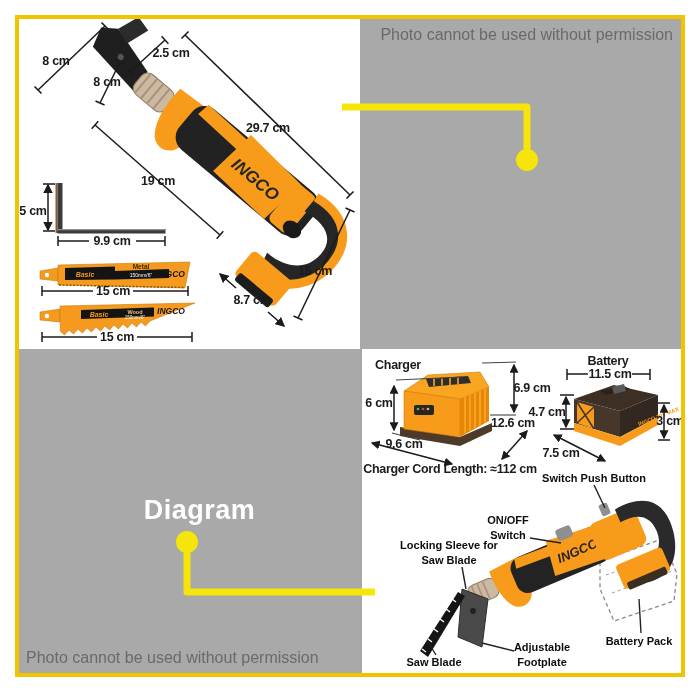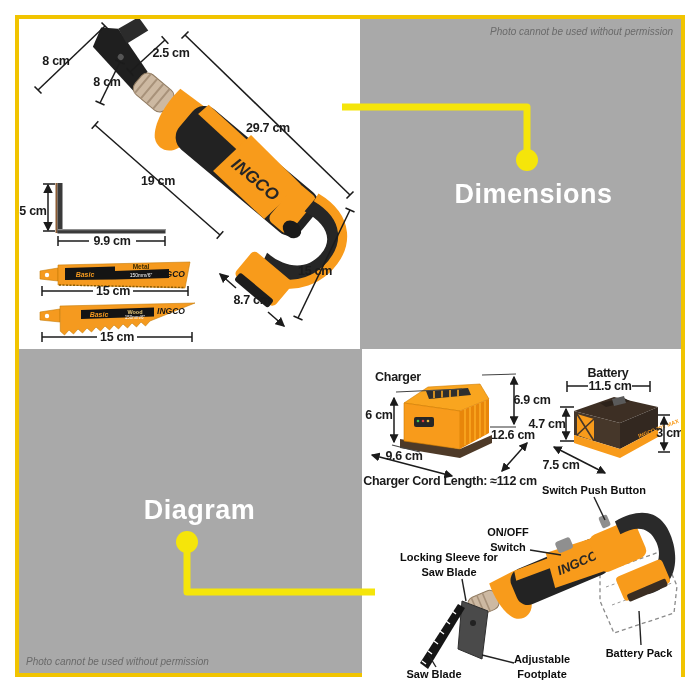--- a/index.html
+++ b/index.html
@@ -2,23 +2,23 @@
 <html><head>
 <meta charset="utf-8">
 <style>
   html,body{margin:0;padding:0;background:#ffffff;width:700px;height:700px;overflow:hidden;
     font-family:"Liberation Sans",sans-serif;}
   .frame{position:absolute;left:15px;top:15px;width:662px;height:654px;border:4px solid #F1C400;}
   .quad{position:absolute;overflow:hidden;}
   .q-tl{left:0;top:0;width:341px;height:330px;background:#ffffff;}
   .q-tr{left:341px;top:0;width:321px;height:330px;background:#A9A9A9;}
   .q-bl{left:0;top:330px;width:343px;height:324px;background:#A9A9A9;}
-  .q-br{left:343px;top:342px;width:319px;height:324px;background:#ffffff;}
+  .q-br{left:343px;top:330px;width:319px;height:324px;background:#ffffff;}
   .overlay{position:absolute;left:0;top:0;width:662px;height:654px;pointer-events:none;z-index:5;}
-  .watermark{position:absolute;font-style:italic;font-size:10px;color:#6a6a6a;white-space:nowrap;}
+  .watermark{position:absolute;font-size:16px;color:#6a6a6a;white-space:nowrap;}
   .wm-top{top:7px;right:8px;}
   .wm-bottom{bottom:6px;left:7px;}
   .section-title{position:absolute;left:0;right:0;text-align:center;color:#ffffff;
     font-weight:bold;font-size:27px;letter-spacing:.5px;}
   .st-dimensions{top:160px;padding-left:26px;}
   .st-diagram{top:146px;padding-right:6px;padding-left:24px;}
   svg{display:block;}
   text{font-family:"Liberation Sans",sans-serif;}
   .dim{font-size:12.5px;font-weight:bold;fill:#1b1b1b;text-anchor:middle;letter-spacing:-.3px;}
   .dimline{stroke:#1b1b1b;stroke-width:1.5;fill:none;}
@@ -144,21 +144,20 @@
       <line class="dimline" x1="23" y1="318" x2="78" y2="318"></line>
       <line class="dimline" x1="118" y1="318" x2="173" y2="318"></line>
       <line class="tick" x1="23" y1="313" x2="23" y2="323"></line>
       <line class="tick" x1="173" y1="313" x2="173" y2="323"></line>
       <text class="dim" x="98" y="322">15 cm</text>
     </svg>
   </div>
 
   <div class="quad q-tr">
     <div class="watermark wm-top">Photo cannot be used without permission</div>
-    <div class="section-title st-dimensions">Dimensions</div>
   </div>
 
   <div class="quad q-bl">
     <div class="section-title st-diagram">Diagram</div>
     <div class="watermark wm-bottom">Photo cannot be used without permission</div>
   </div>
 
   <div class="quad q-br">
     <svg width="319" height="324" viewBox="0 0 319 324">
       <defs>

